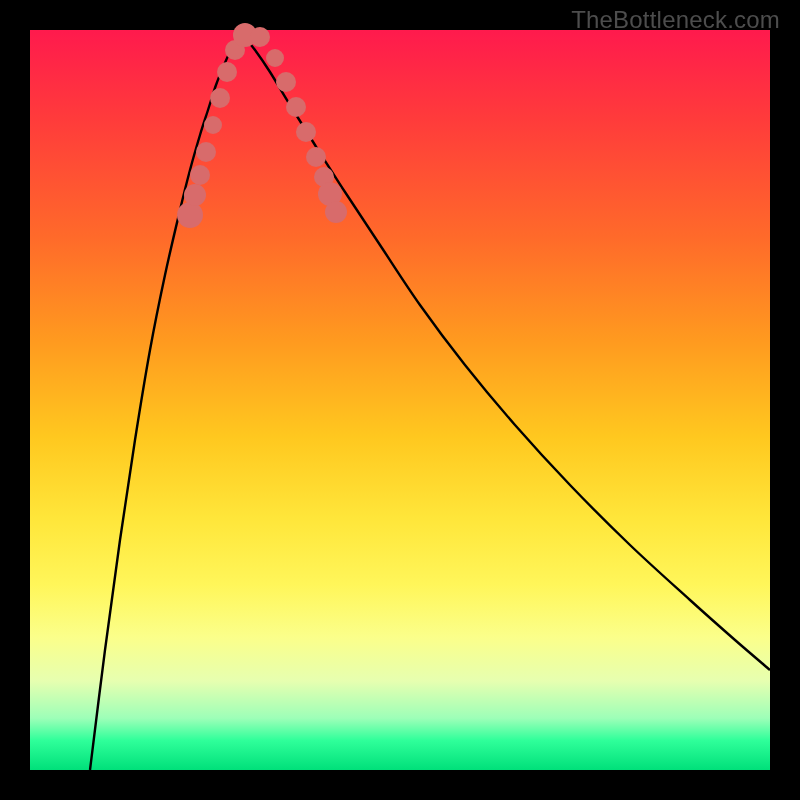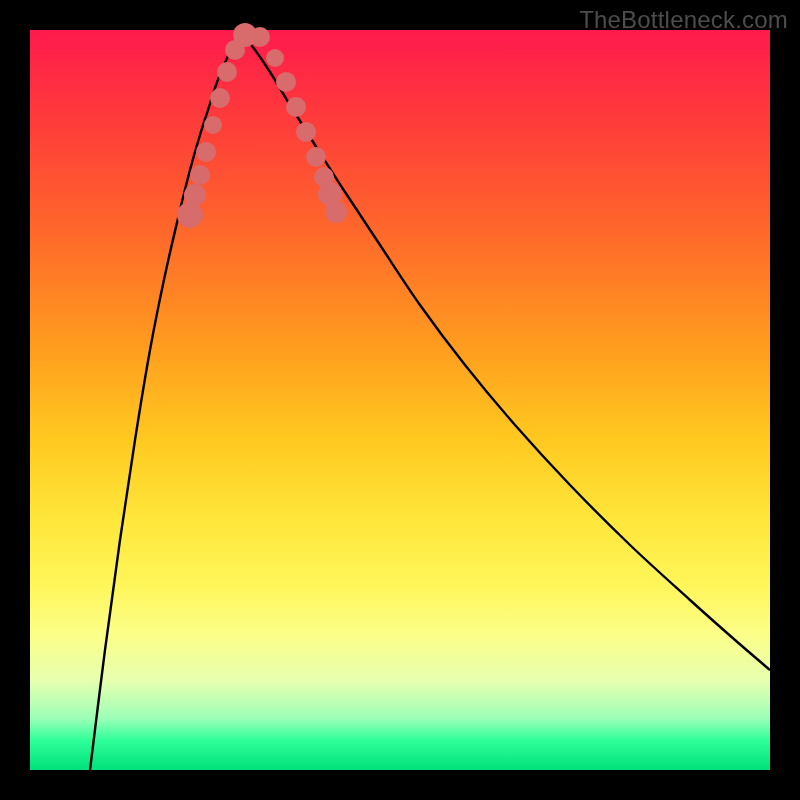--- a/index.html
+++ b/index.html
@@ -37,21 +37,21 @@
       #fbff8a 82%,
       #e6ffb0 88%,
       #9dffb8 93%,
       #2fff9a 96%,
       #00e07a 100%
     );
   }
   .watermark {
     position: absolute;
     top: 6px;
-    right: 12px;
+    right: 20px;
     color: #4d4d4d;
     font-size: 24px;
     font-weight: 500;
     letter-spacing: 0.2px;
     user-select: none;
   }
   svg.curves {
     position: absolute;
     left: 0;
     top: 0;

